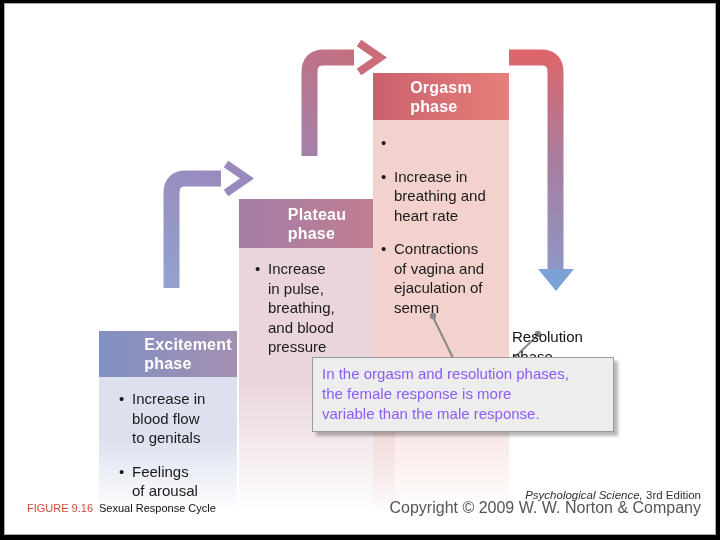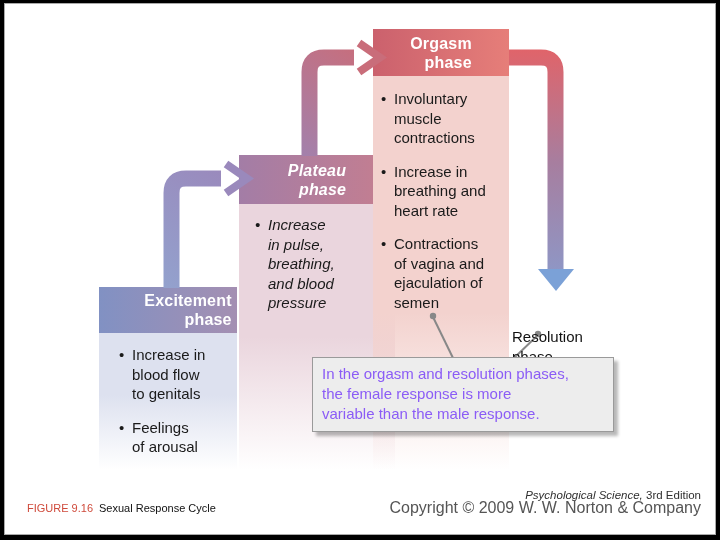--- a/index.html
+++ b/index.html
@@ -5,35 +5,35 @@
   html,body{margin:0;padding:0;background:#fff;}
   .stage{
     position:relative;width:720px;height:540px;background:#000;
     font-family:"Liberation Sans", sans-serif;overflow:hidden;
   }
   .page{position:absolute;left:5px;top:4px;right:5px;bottom:6px;background:#ffffff;outline:1px solid #aaa;}
 
   
   .col{position:absolute;}
   .hdr{
-    display:flex;align-items:center;justify-content:center;text-align:right;
+    display:flex;align-items:center;justify-content:center;text-align:left;
     color:var(--header_text,#ffffff);font-weight:bold;font-size:16px;line-height:19px;
-    white-space:pre-line;letter-spacing:.2px;
+    white-space:pre-line;letter-spacing:.2px;margin-top:44px;
   }
   .body{box-sizing:border-box;}
   .bullet{display:flex;margin-bottom:14px;color:var(--body_text,#1a1a1a);font-size:15px;line-height:19.5px;}
   .dot{flex:0 0 13px;width:13px;}
   .txt{white-space:pre-line;}
 
   .exc{left:99px;top:287px;width:138px;}
   .exc .hdr{height:46px;background:linear-gradient(90deg,var(--excitement_header_from,#8191c3),var(--excitement_header_to,#a48fb2));padding-left:40px;}
   .exc .body{height:137px;padding:12px 2px 0 20px;
     background:linear-gradient(180deg,var(--excitement_body,#dde1ef) 0%,var(--excitement_body,#dde1ef) 45%,rgba(255,255,255,0) 100%);}
 
-  .plat{left:239px;top:155px;width:156px;font-style:italic;}
+  .plat{left:239px;top:155px;width:156px;}
   .plat .hdr{height:49px;background:linear-gradient(90deg,var(--plateau_header_from,#a37da6),var(--plateau_header_to,#c67e8f));}
   .plat .body{height:266px;padding:11px 2px 0 16px;
     background:linear-gradient(180deg,var(--plateau_body,#ead5dd) 0%,var(--plateau_body,#ead5dd) 50%,rgba(255,255,255,0) 100%);}
 
   .org{left:373px;top:29px;width:136px;}
   .org .hdr{height:47px;background:linear-gradient(90deg,var(--orgasm_header_from,#cb616d),var(--orgasm_header_to,#e67e79));}
   .org .body{height:394px;padding:13px 2px 0 8px;
     background:linear-gradient(180deg,var(--orgasm_body,#f3d2ce) 0%,var(--orgasm_body,#f3d2ce) 60%,rgba(255,255,255,0) 100%);}
 
   .arrows{position:absolute;left:0;top:0;pointer-events:none;}
@@ -93,23 +93,20 @@
       </div>
     </div>
   </div>
 
   <div class="col org">
     <div class="hdr">Orgasm
 phase</div>
     <div class="body">
       <div class="bullet">
         <span class="dot">•</span>
-        <span class="txt">Involuntary
-muscle
-contractions</span>
       </div>
       <div class="bullet">
         <span class="dot">•</span>
         <span class="txt">Increase in
 breathing and
 heart rate</span>
       </div>
       <div class="bullet">
         <span class="dot">•</span>
         <span class="txt">Contractions

